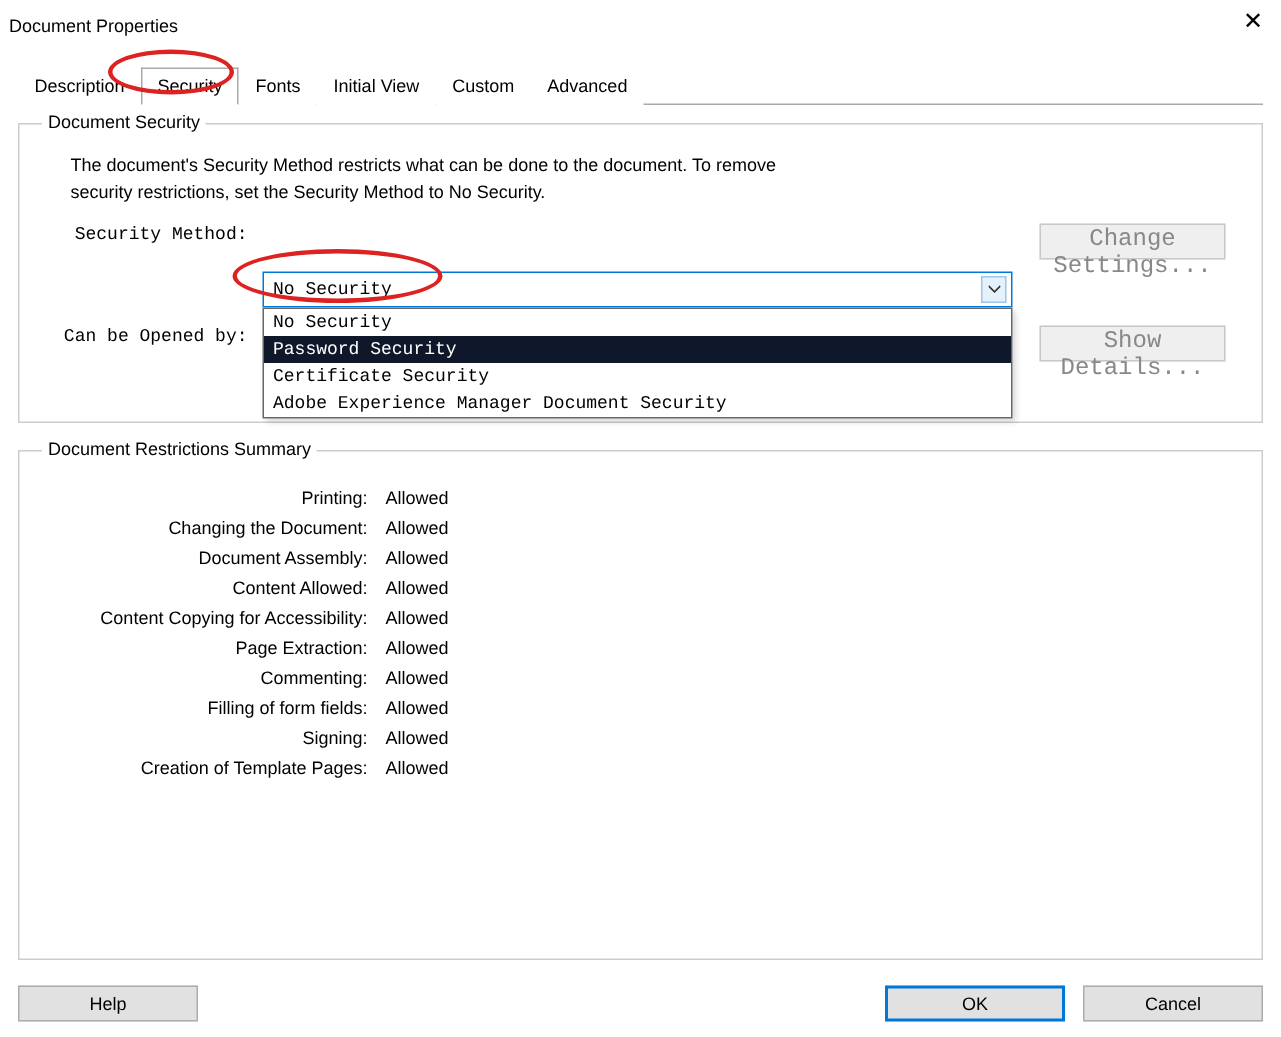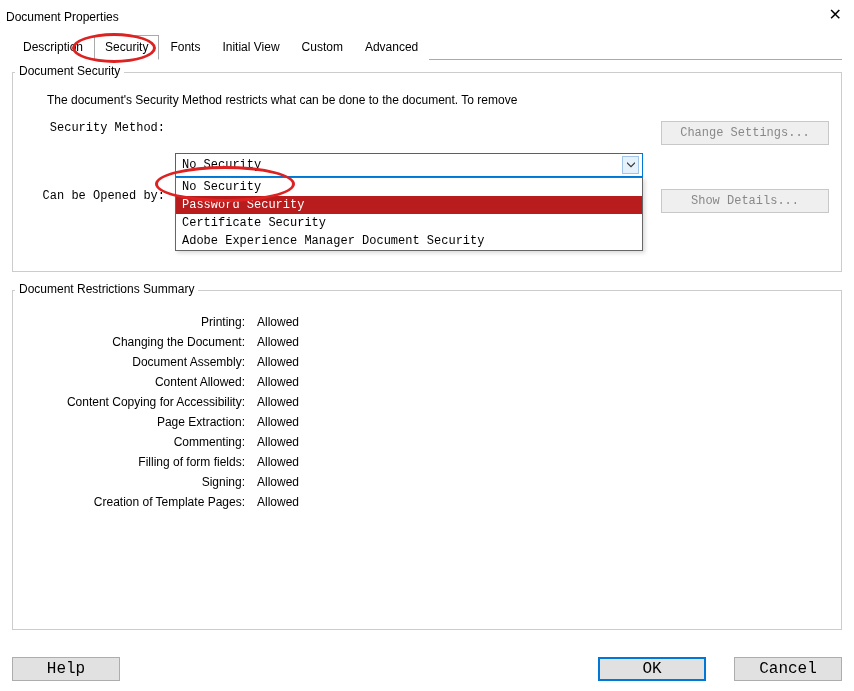--- a/index.html
+++ b/index.html
@@ -29,21 +29,21 @@
       cursor: pointer;
       padding: 0 4px;
       font-family: Arial, sans-serif;
     }
     .dialog-body {
       padding: 0 12px;
     }
     .tabs {
       display: flex;
       border-bottom: 1px solid #aaa;
-      margin-top: 6px;
+      margin-top: 16px;
       position: relative;
     }
     .tab {
       padding: 4px 10px 5px 10px;
       border: 1px solid transparent;
       border-bottom: none;
       cursor: pointer;
       position: relative;
       top: 1px;
       background: #fff;
@@ -58,21 +58,21 @@
     }
     .fieldset {
       border: 1px solid #ccc;
       margin: 12px 0 12px 0;
       padding: 10px 12px 14px 12px;
       position: relative;
     }
     .fieldset-label {
       position: absolute;
       top: -9px;
-      left: 2px;
+      left: 15px;
       background: #fff;
       padding: 0 4px;
       font-size: 12px;
     }
     .doc-sec-text {
       margin: 8px 0 12px 22px;
       line-height: 1.5;
     }
     .form-row {
       display: flex;
@@ -122,31 +122,31 @@
       border: 1px solid #666;
       background: #fff;
       z-index: 10;
       box-shadow: 2px 2px 4px rgba(0,0,0,0.15);
     }
     .dropdown-item {
       padding: 2px 6px;
       cursor: pointer;
     }
     .dropdown-item.selected {
-      background: #b91c1c;
+      background: #0f172a;
       color: #fff;
     }
     .side-btn {
       margin-left: 18px;
-      width: 168px;
+      width: 124px;
       height: 24px;
       background: #efefef;
       border: 1px solid #c8c8c8;
       color: #888;
-      font-size: 12px;
+      font-size: 16px;
       cursor: default;
       font-family: inherit;
     }
     .restrictions {
       border: 1px solid #ccc;
       margin-top: 18px;
       padding: 18px 12px 18px 12px;
       position: relative;
     }
     .restrict-row {
@@ -164,30 +164,30 @@
     .bottom-buttons {
       position: absolute;
       bottom: 10px;
       left: 12px;
       right: 12px;
       display: flex;
       justify-content: space-between;
     }
     .bottom-right {
       display: flex;
-      gap: 28px;
+      gap: 12px;
     }
     .btn {
-      width: 108px;
+      width: 120px;
       height: 24px;
       background: #e1e1e1;
       border: 1px solid #adadad;
-      font-size: 16px;
-      cursor: pointer;
-      font-family: Liberation Mono, monospace;
+      font-size: 12px;
+      cursor: pointer;
+      font-family: Liberation Sans, sans-serif;
     }
     .btn.primary {
       border: 2px solid #0078d7;
       background: #e1e1e1;
     }
     .annotation {
       position: absolute;
       border: 3px solid #d22;
       border-radius: 50%;
       pointer-events: none;
@@ -210,20 +210,21 @@
     <div class="tab">Fonts</div>
     <div class="tab">Initial View</div>
     <div class="tab">Custom</div>
     <div class="tab">Advanced</div>
   </div>
 
   <div class="fieldset" style="height:200px;">
     <div class="fieldset-label">Document Security</div>
     <div class="doc-sec-text">
       <div>The document's Security Method restricts what can be done to the document. To remove</div>
+      <div>security restrictions, set the Security Method to No Security.</div>
     </div>
 
     <div class="form-row">
       <label>Security Method:</label>
       <div class="select-wrap">
         <div class="select-box">
           <span>No Security</span>
           <span class="select-arrow">
             <svg viewBox="0 0 10 6">
                 <path d="M0 0 L5 5 L10 0" fill="none" stroke="#333" stroke-width="1.4"></path>

